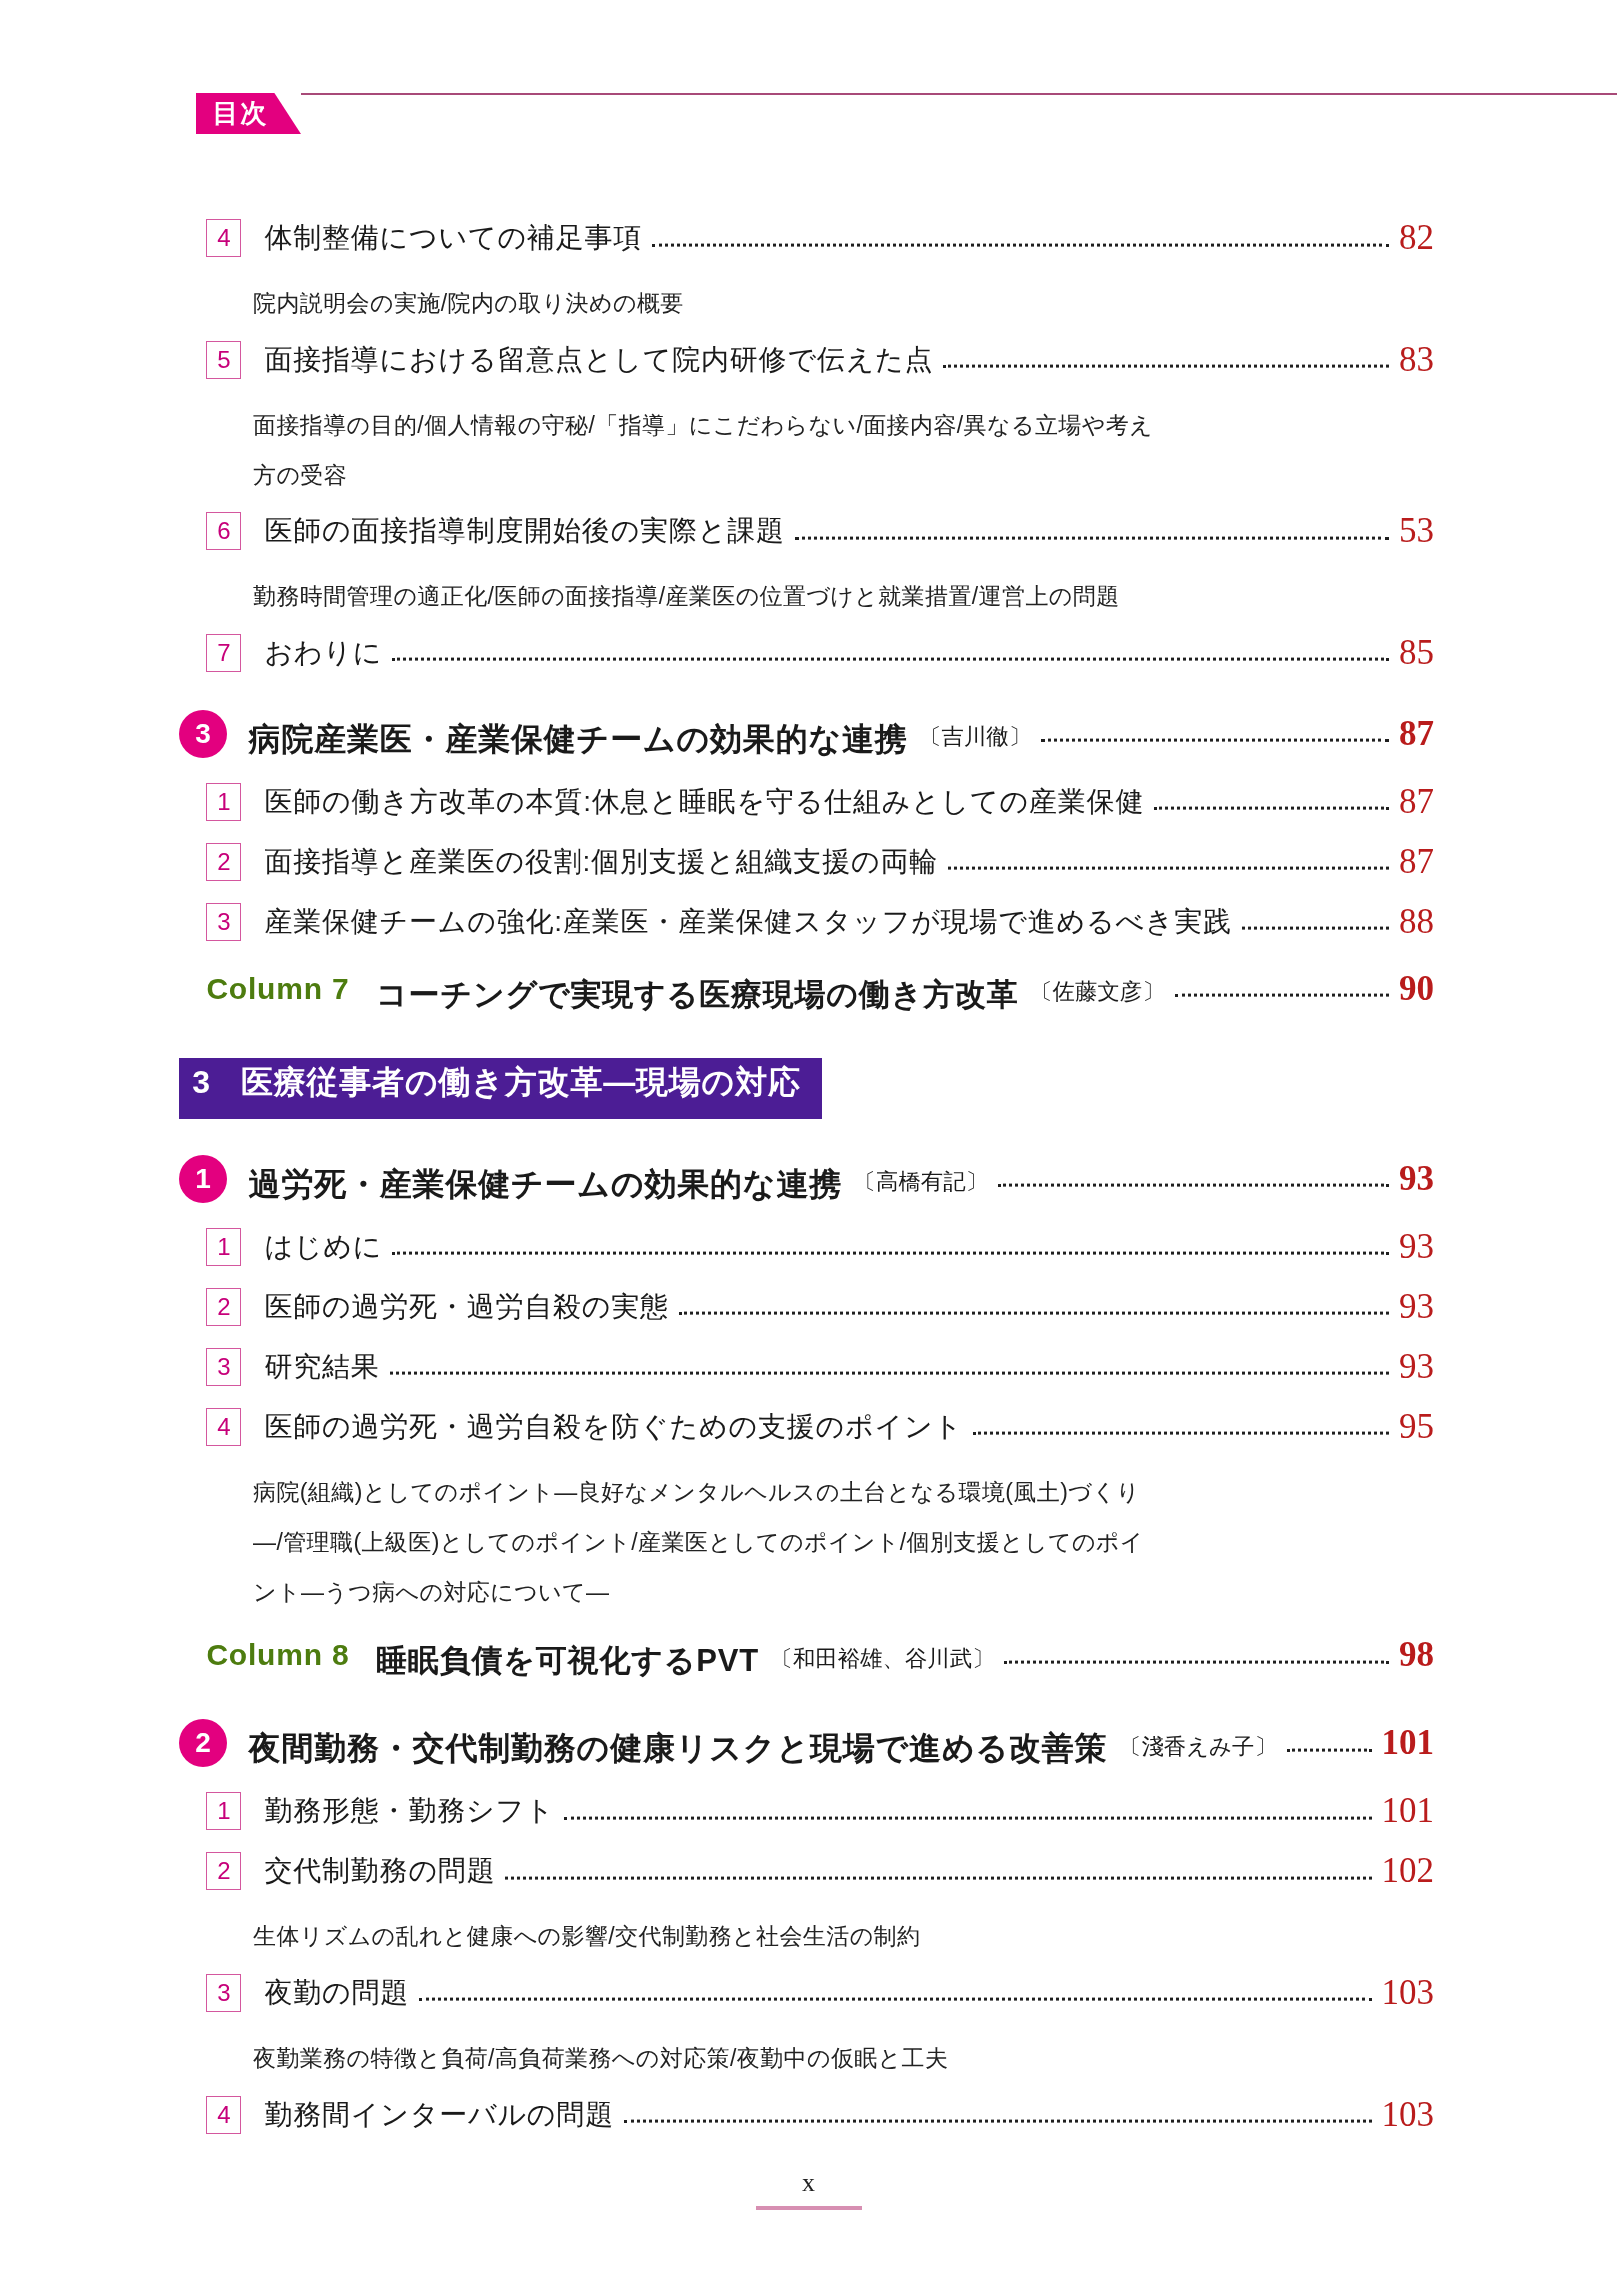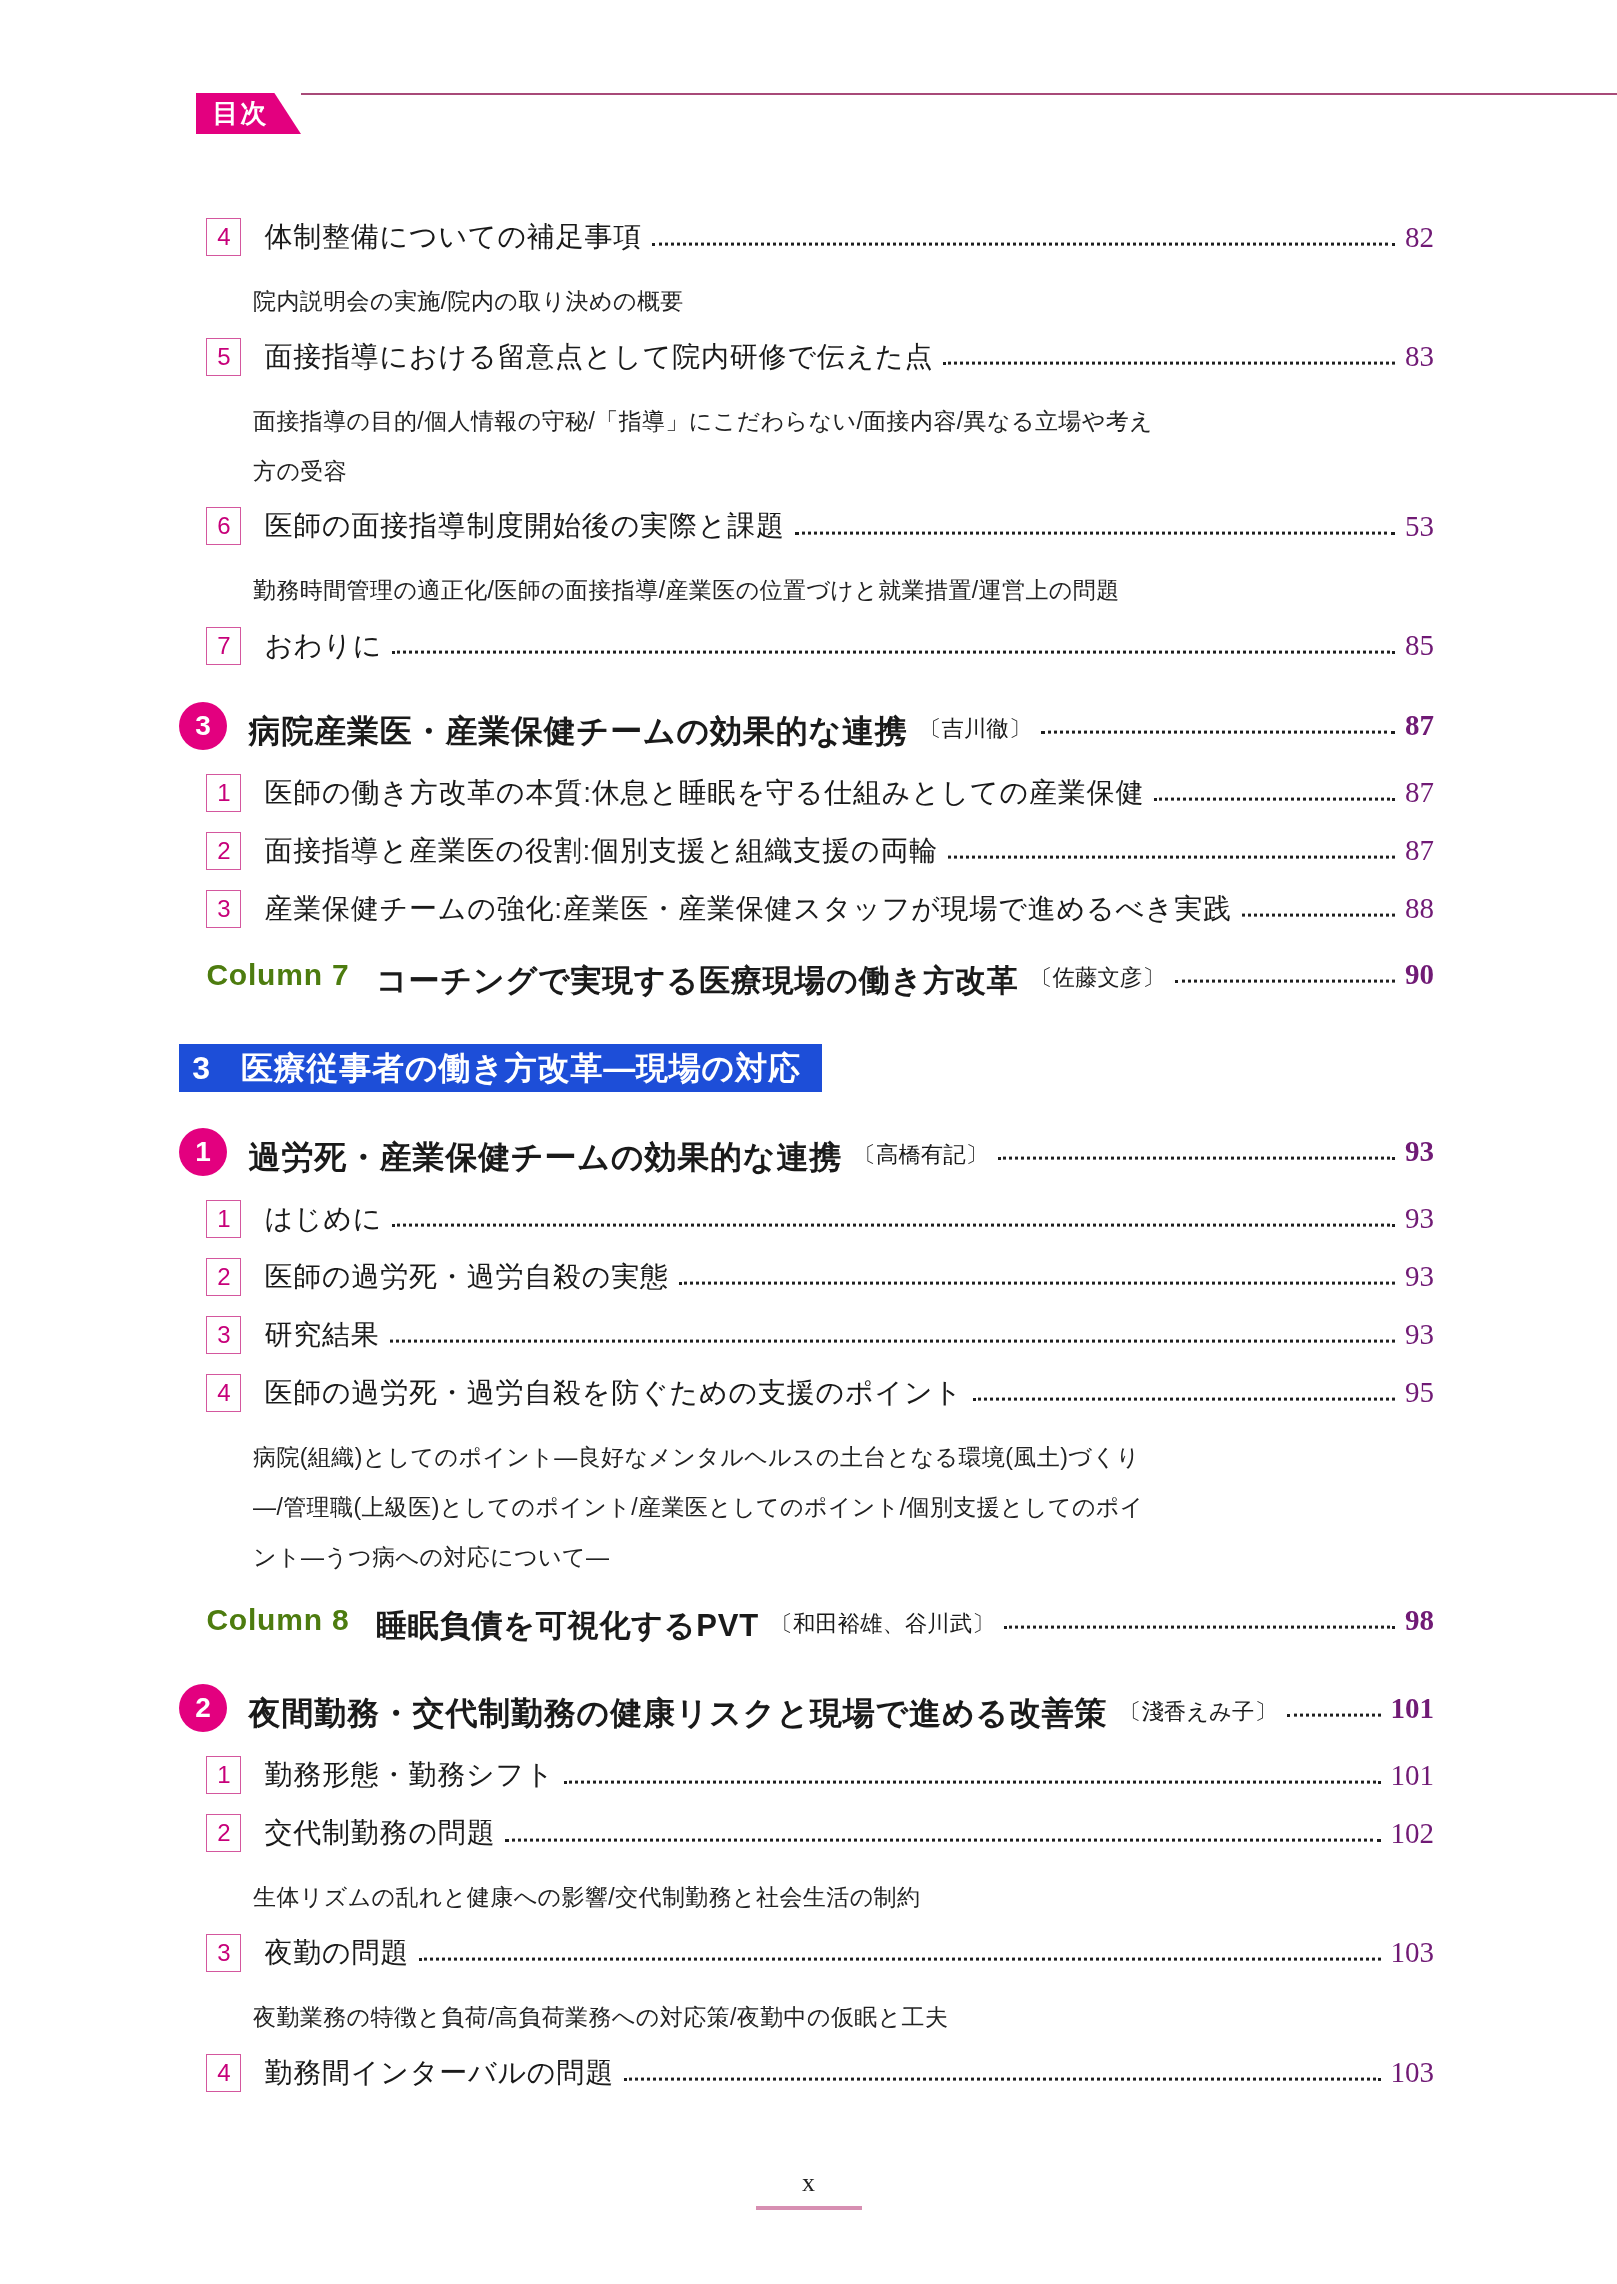--- a/index.html
+++ b/index.html
@@ -28,39 +28,39 @@
     border:1.7px solid #d4579e; color:#c7007a;
     display:flex; align-items:center; justify-content:center;
     font-size:24px; margin-right:23px;
   }
   .t1 { white-space:nowrap; letter-spacing:0.8px; }
   .leader {
     flex:1; min-width:21.6px; height:0;
     border-bottom:3.3px dotted #1f1f1f;
     margin:0 10px; transform:translateY(6.6px);
   }
-  .pg { flex:none; font-family:"Liberation Serif","DejaVu Serif",serif; font-size:29px; color:#701a75; }
+  .pg { flex:none; font-family:"Liberation Serif","DejaVu Serif",serif; font-size:35px; color:#b91c1c; }
   .l0 { font-size:32px; font-weight:bold; }
   .circle {
     flex:none; width:48px; height:48px; border-radius:50%;
     background:#e3007f; color:#fff;
     display:flex; align-items:center; justify-content:center;
     font-size:28px; font-weight:bold; margin-right:21.6px;
   }
   .t0 { white-space:nowrap; letter-spacing:0.8px;margin-top:12px; }
   .author { font-weight:normal; font-size:22.4px; margin-left:11.6px; white-space:nowrap; transform:translateY(3.3px); }
   .colrow { margin-left:27.4px; font-size:31px; font-weight:bold; }
   .collabel {
     flex:none; color:#4d7c0f; font-weight:600; font-size:30px;
     margin-right:26.6px; letter-spacing:0.8px;
   }
   .bar-wrap { margin:42px 0 32px 0; }
   .bar {
-    display:inline-block; background:#1d4ed8; color:#fff;
-    font-size:32px; font-weight:bold; height:48px; line-height:48px;
+    display:inline-block; background:#4c1d95; color:#fff;
+    font-size:32px; font-weight:bold; height:61px; line-height:48px;
     padding:0 21.6px 0 13.3px; letter-spacing:0.8px;
   }
   .bar-num { margin-right:30px; }
   .note {
     margin-left:74px; margin-bottom:11.6px; max-width:914px;
     font-size:23px; line-height:50px; color:#222; letter-spacing:0.4px;
   }
   
   .footer { position:absolute; top:2168px; left:0; width:100%; text-align:center; }
   .pgx { font-family:"Liberation Serif","DejaVu Serif",serif; font-size:26px; color:#222; }

